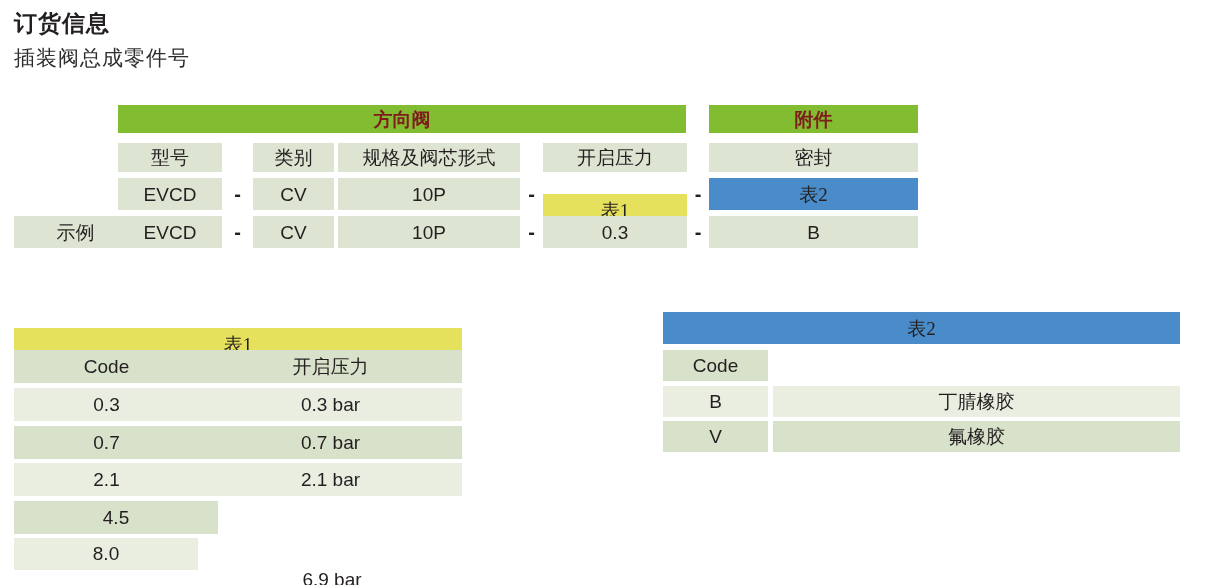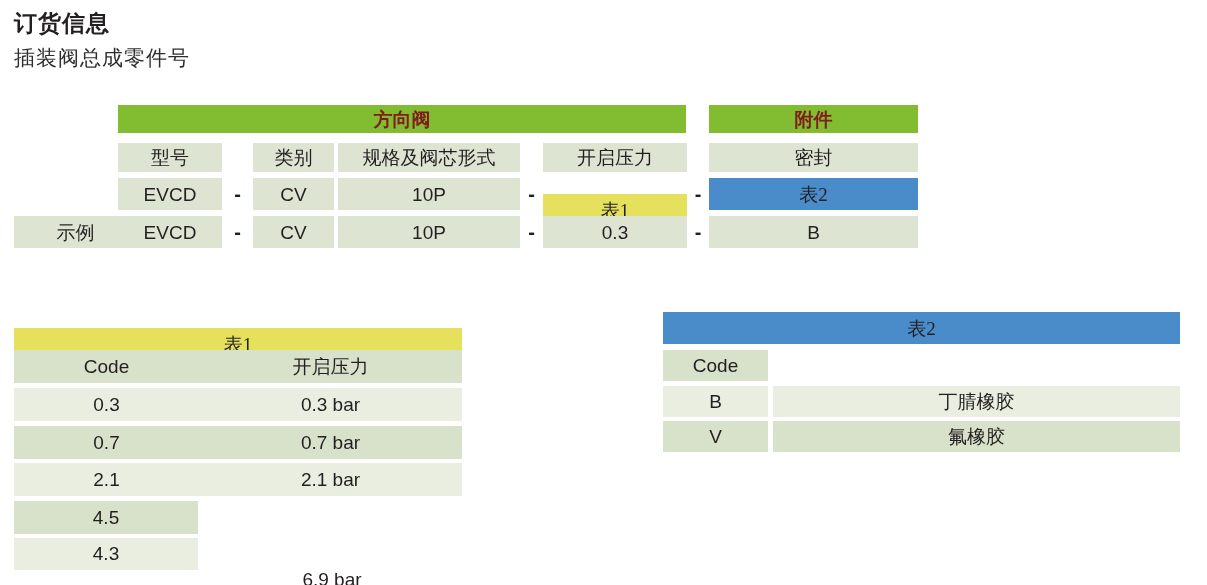--- a/index.html
+++ b/index.html
@@ -87,24 +87,24 @@
   </div>
   <div class="abs dark" style="left:14px; top:426px; width:448px; height:33px;">
     <div class="colL sans" style="left:0; width:185px;">0.7</div>
     <div class="colL sans" style="left:185px; width:263px;">0.7 bar</div>
   </div>
   <div class="abs light" style="left:14px; top:463px; width:448px; height:33px;">
     <div class="colL sans" style="left:0; width:185px;">2.1</div>
     <div class="colL sans" style="left:185px; width:263px;">2.1 bar</div>
   </div>
   <div class="abs" style="left:14px; top:501px; width:448px; height:33px;">
-    <div class="colL dark sans" style="left:0; width:184px;">4.5</div>
+    <div class="colL dark sans" style="left:0; width:204px;">4.5</div>
   </div>
   <div class="abs" style="left:14px; top:538px; width:448px; height:32px;">
-    <div class="colL light sans" style="left:0; width:184px;">4.3</div>
+    <div class="colL light sans" style="left:0; width:184px;">8.0</div>
     <div class="colL light sans" style="left:188px; width:260px;margin-top:42px;">6.9 bar</div>
   </div>
 </div>
 
 <div>
   <div class="cell blue serif" style="left:663px; top:312px; width:517px; height:32px;">表2</div>
 
   <div class="abs" style="left:663px; top:350px; width:517px; height:31px;">
     <div class="colL dark sans" style="left:0; width:105px;">Code</div>
   </div>

